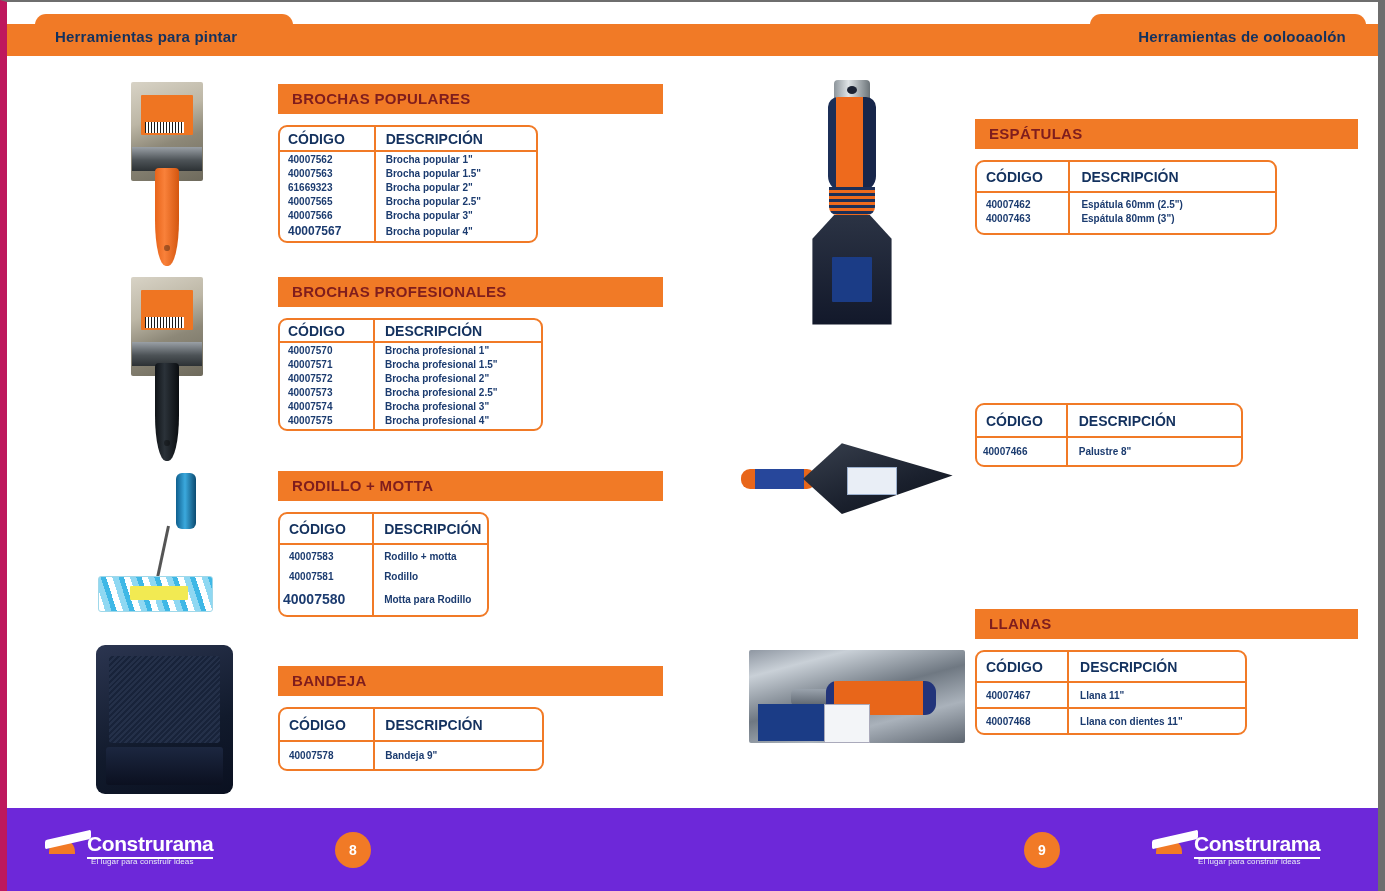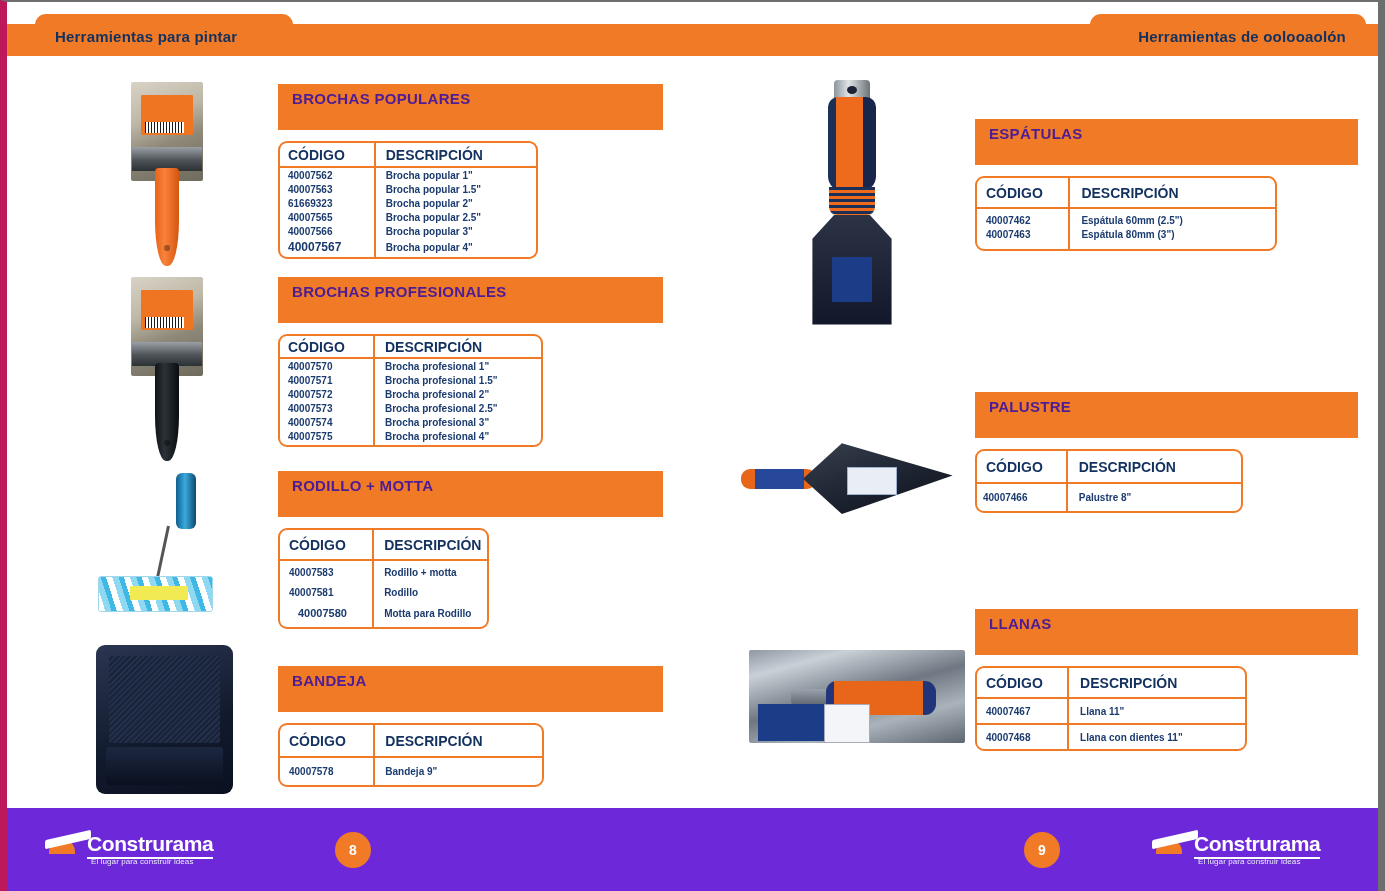--- a/index.html
+++ b/index.html
@@ -48,26 +48,26 @@
 
   
   .col-left{ position:absolute; left:0; top:66px; width:690px; height:740px; }
   .col-right{ position:absolute; left:690px; top:66px; width:681px; height:740px; }
 
   
   .section{ position:absolute; }
 
   .sec-title{
     background:#f17a26;
-    color:#4c1d95;
+    color:#7f1d1d;
     font-weight:bold;
     font-size:15px;
     letter-spacing:0.3px;
     line-height:30px;
-    height:46px;
+    height:30px;
     padding-left:14px;
     box-sizing:border-box;
     white-space:nowrap;
   }
 
   .tbl{
     border:2.5px solid #f17a26;
     border-radius:9px;
     background:#ffffff;
     margin-top:11px;
@@ -430,21 +430,21 @@
           <tbody>
             <tr>
               <td class="c-code" style="font-size:10px;padding:6px 0 4px 9px;">40007583</td>
               <td style="font-size:10px;padding:6px 0 4px 10px;">Rodillo + motta</td>
             </tr>
             <tr>
               <td class="c-code" style="font-size:10px;padding:5px 0 4px 9px;">40007581</td>
               <td style="font-size:10px;padding:5px 0 4px 10px;">Rodillo</td>
             </tr>
             <tr>
-              <td class="c-code" style="font-size:11px;padding:5px 0 8px 18px;">40007580</td>
+              <td class="c-code" style="font-size:14px;padding:5px 0 8px 3px;">40007580</td>
               <td style="font-size:10px;padding:5px 0 8px 10px;">Motta para Rodillo</td>
             </tr>
           </tbody>
         </table>
       </div>
     </div>
 
     <div class="img-box" style="left:80px;top:574px;width:155px;height:155px;">
       <div class="tray">
         <div class="outer"></div>
@@ -518,21 +518,20 @@
     </div>
 
     <div class="img-box" style="left:40px;top:359px;width:220px;height:110px;">
       <div class="trow">
         <div class="hand"></div>
           <div class="blade"></div>
           <div class="tlbl"></div>
       </div>
     </div>
     <div class="section" style="left:278px;top:324px;width:383px;">
-      <div class="sec-title">PALUSTRE</div>
       <div class="tbl rowlines" style="width:268px;">
         <table>
           <colgroup>
               <col style="width:34%">
               <col style="width:66%">
             </colgroup>
           <tbody>
             <tr>
               <td class="c-code" style="font-size:14px;font-weight:bold;color:#13315e;padding:8px 0 7px 9px;">CÓDIGO</td>
               <td style="font-size:14px;font-weight:bold;color:#13315e;padding:8px 0 7px 11px;">DESCRIPCIÓN</td>

